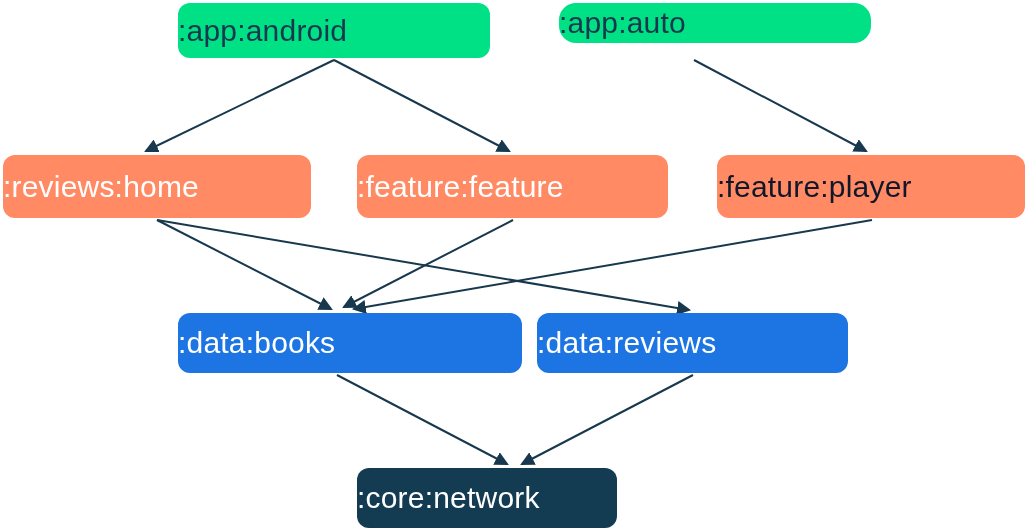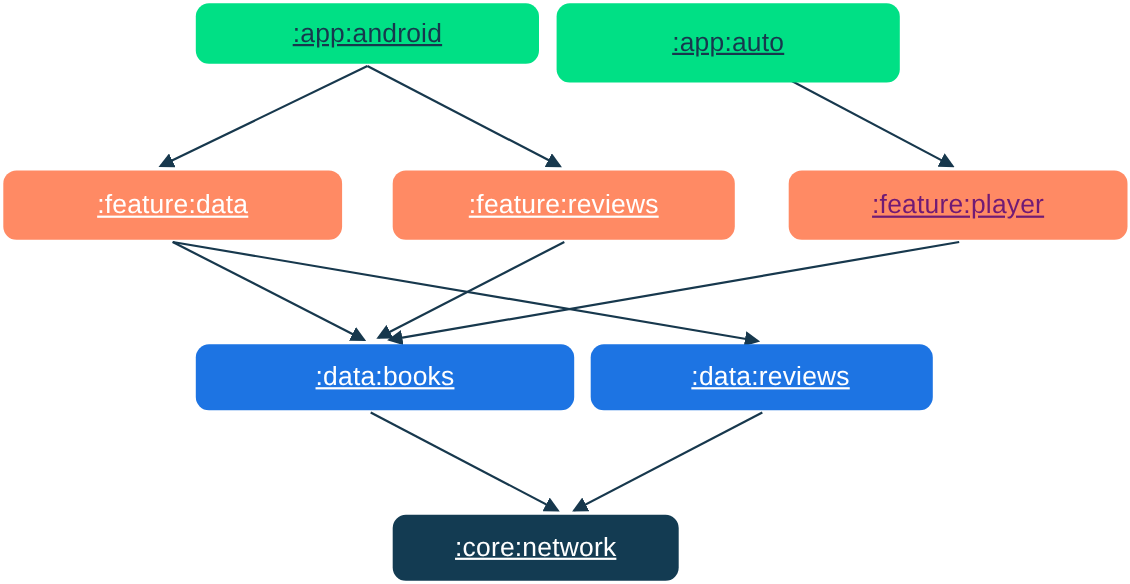--- a/index.html
+++ b/index.html
@@ -20,28 +20,27 @@
     left: 0;
     top: 0;
     width: 1027px;
     height: 531px;
     pointer-events: none;
   }
   .node {
     position: absolute;
     display: flex;
     align-items: center;
-    justify-content: center;
+    justify-content: flex-start;
     border-radius: 12px;
-    font-size: 24px;
+    font-size: 30px;
     letter-spacing: 0.2px;
     box-sizing: border-box;
     white-space: nowrap;
     user-select: none;
-    text-decoration: underline;
   }
 </style>
 </head>
 <body>
 
 <div id="canvas">
   <svg id="edge-layer" width="1027" height="531" viewBox="0 0 1027 531" xmlns="http://www.w3.org/2000/svg">
     <defs>
       <marker id="arrowhead" markerWidth="7" markerHeight="7" viewBox="0 0 10 10" refX="8.5" refY="5" orient="auto" markerUnits="strokeWidth">
         <path d="M 0 0 L 10 5 L 0 10 z" fill="#17384D"></path>
@@ -56,35 +55,35 @@
         <line x1="513" y1="220" x2="344" y2="307" stroke="#17384D" stroke-width="2" marker-end="url(#arrowhead)"></line>
         <line x1="872" y1="220" x2="354" y2="309" stroke="#17384D" stroke-width="2" marker-end="url(#arrowhead)"></line>
         <line x1="337" y1="375" x2="507" y2="464" stroke="#17384D" stroke-width="2" marker-end="url(#arrowhead)"></line>
         <line x1="693" y1="375" x2="522" y2="464" stroke="#17384D" stroke-width="2" marker-end="url(#arrowhead)"></line>
       </g>
   </svg>
   <div id="nodes">
       <div class="node" style="left: 178px; top: 3px; width: 312px; height: 55px; background: rgb(0, 224, 133); color: rgb(23, 56, 77);">
         <span>:app:android</span>
       </div>
-      <div class="node" style="left: 506px; top: 3px; width: 312px; height: 72px; background: rgb(0, 224, 133); color: rgb(23, 56, 77);">
+      <div class="node" style="left: 559px; top: 3px; width: 312px; height: 40px; background: rgb(0, 224, 133); color: rgb(23, 56, 77); border-radius: 17px;">
         <span>:app:auto</span>
       </div>
       <div class="node" style="left: 3px; top: 155px; width: 308px; height: 63px; background: rgb(255, 138, 100); color: rgb(255, 255, 255);">
-        <span>:feature:data</span>
+        <span>:reviews:home</span>
       </div>
       <div class="node" style="left: 357px; top: 155px; width: 311px; height: 63px; background: rgb(255, 138, 100); color: rgb(255, 255, 255);">
-        <span>:feature:reviews</span>
+        <span>:feature:feature</span>
       </div>
-      <div class="node" style="left: 717px; top: 155px; width: 308px; height: 63px; background: rgb(255, 138, 100); color: #701a75;">
+      <div class="node" style="left: 717px; top: 155px; width: 308px; height: 63px; background: rgb(255, 138, 100); color: #0f172a;">
         <span>:feature:player</span>
       </div>
       <div class="node" style="left: 178px; top: 313px; width: 344px; height: 60px; background: rgb(29, 116, 227); color: rgb(255, 255, 255);">
         <span>:data:books</span>
       </div>
-      <div class="node" style="left: 537px; top: 313px; width: 311px; height: 60px; background: rgb(29, 116, 227); color: rgb(255, 255, 255); padding-left: 16px;">
+      <div class="node" style="left: 537px; top: 313px; width: 311px; height: 60px; background: rgb(29, 116, 227); color: rgb(255, 255, 255);">
         <span>:data:reviews</span>
       </div>
       <div class="node" style="left: 357px; top: 468px; width: 260px; height: 60px; background: rgb(19, 59, 82); color: rgb(255, 255, 255);">
         <span>:core:network</span>
       </div>
     </div>
 </div>
 
 </body></html>

